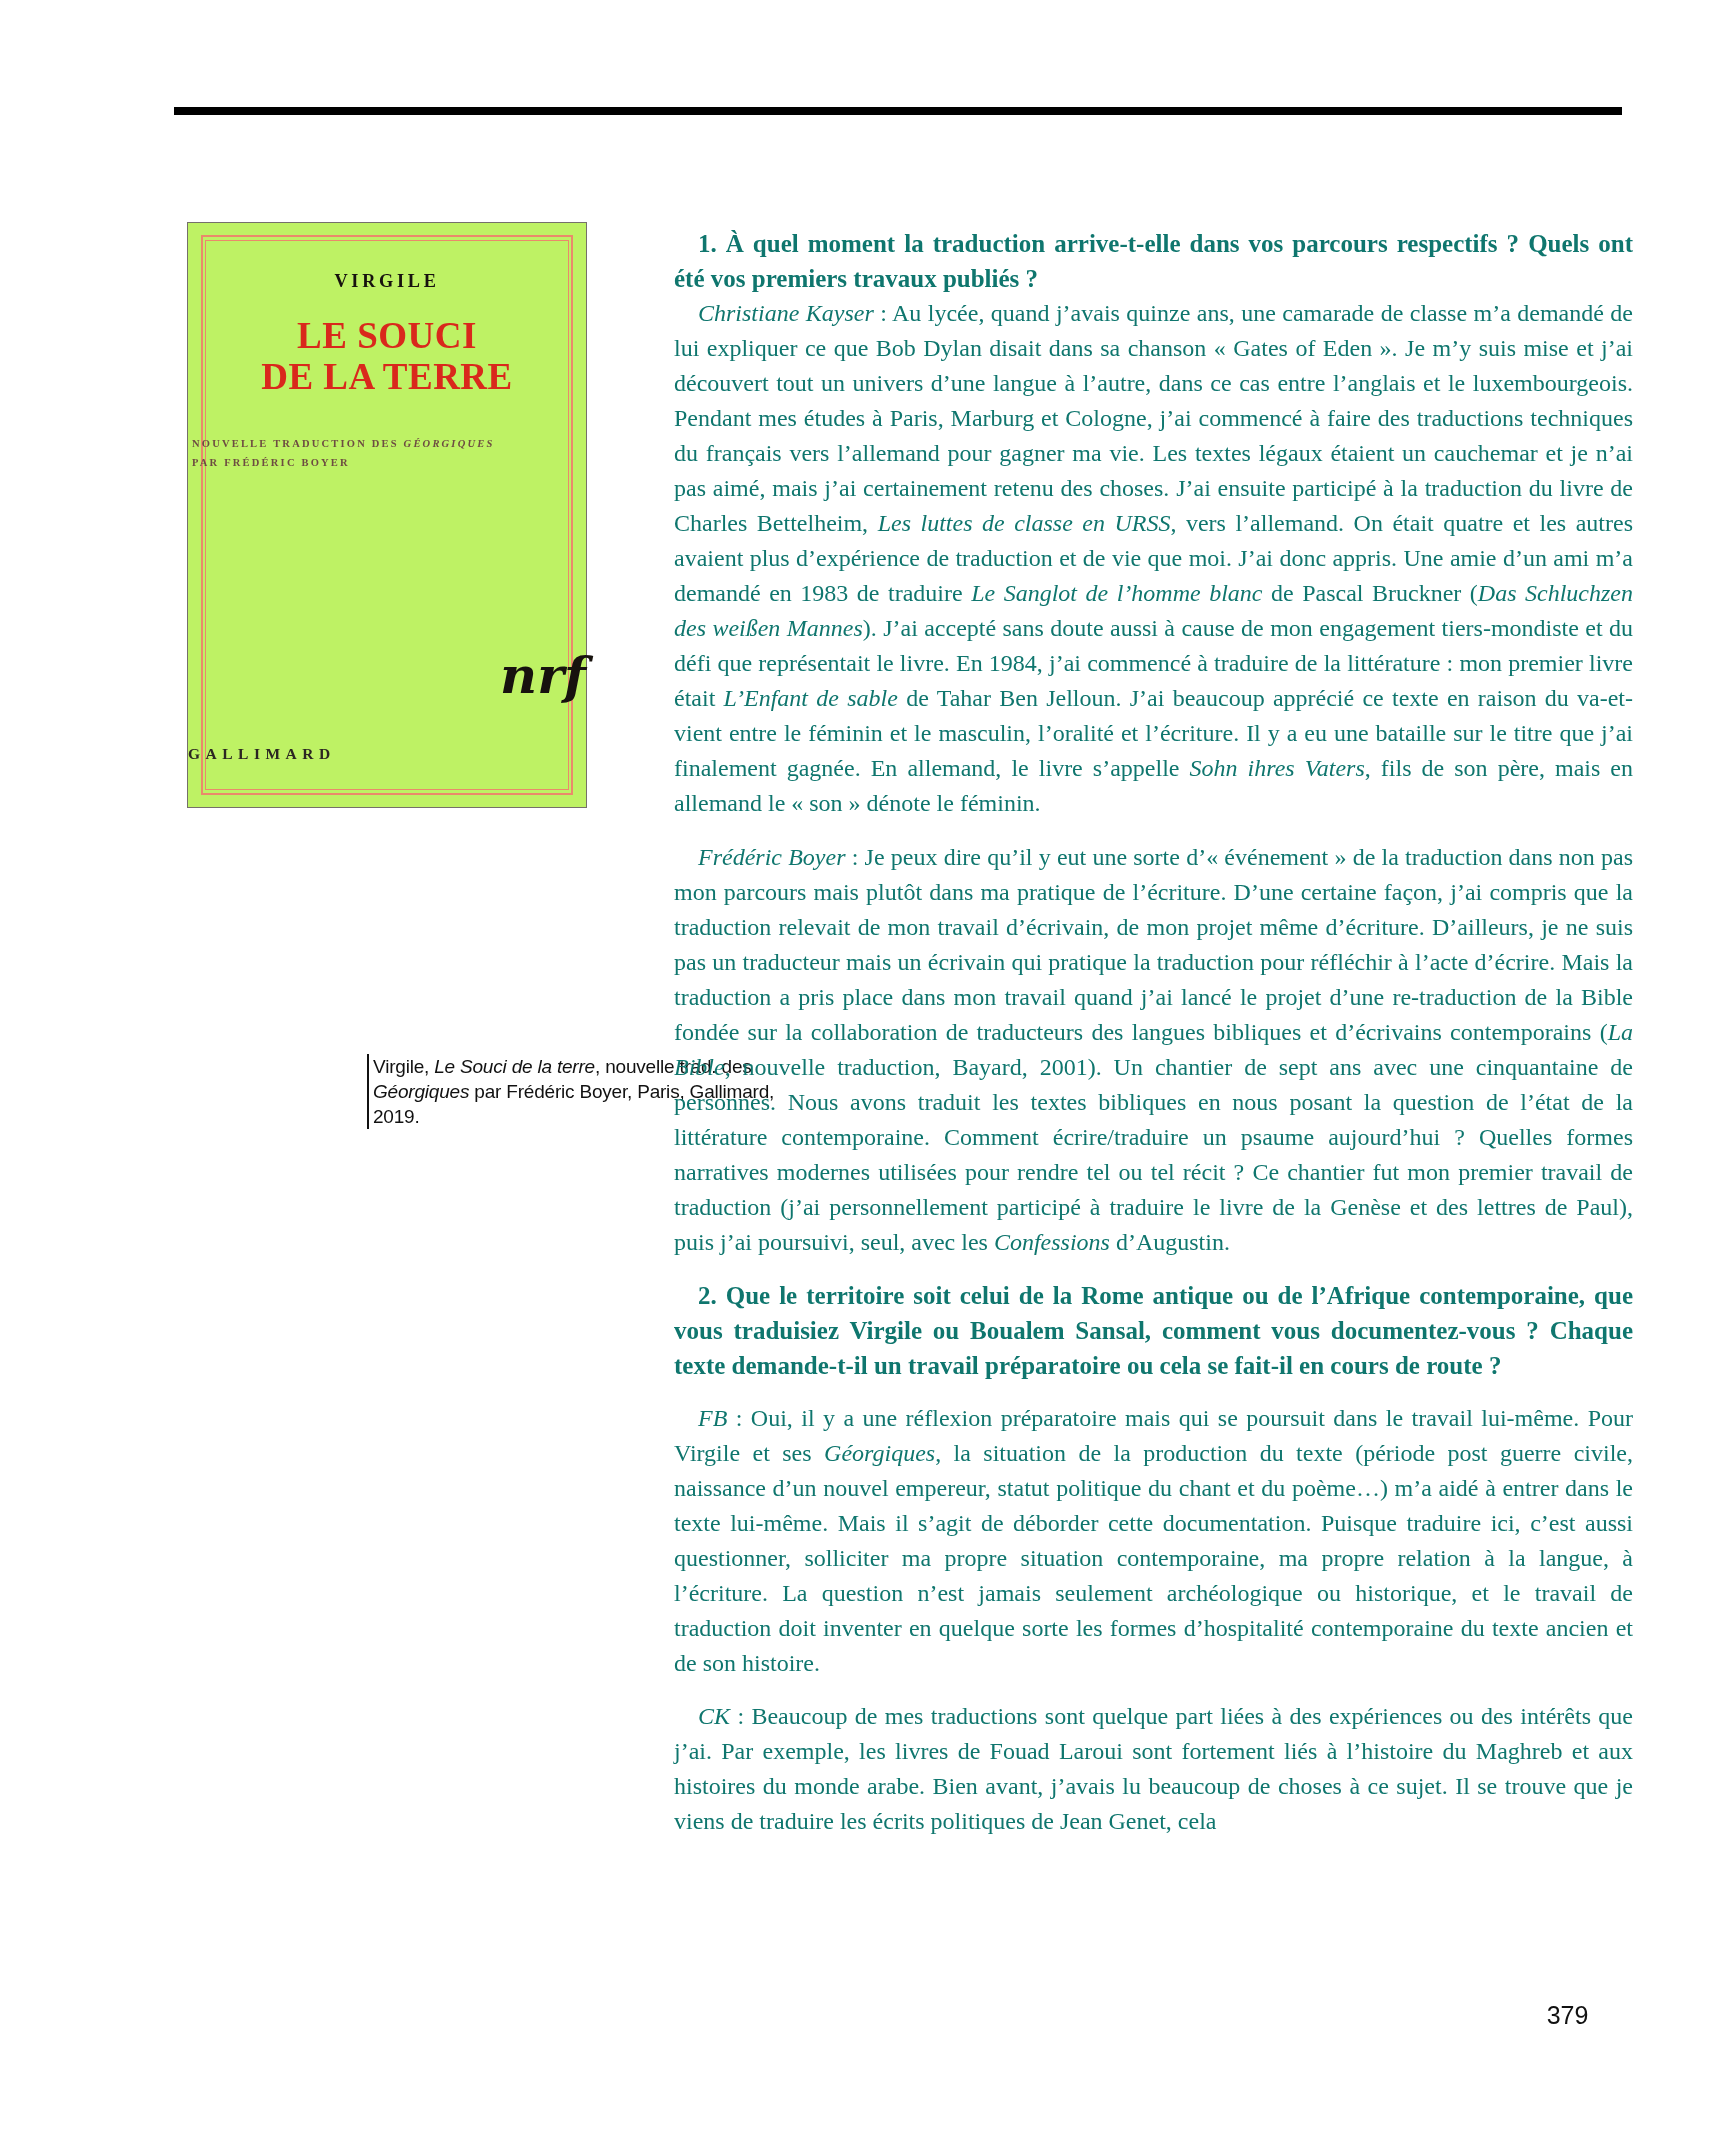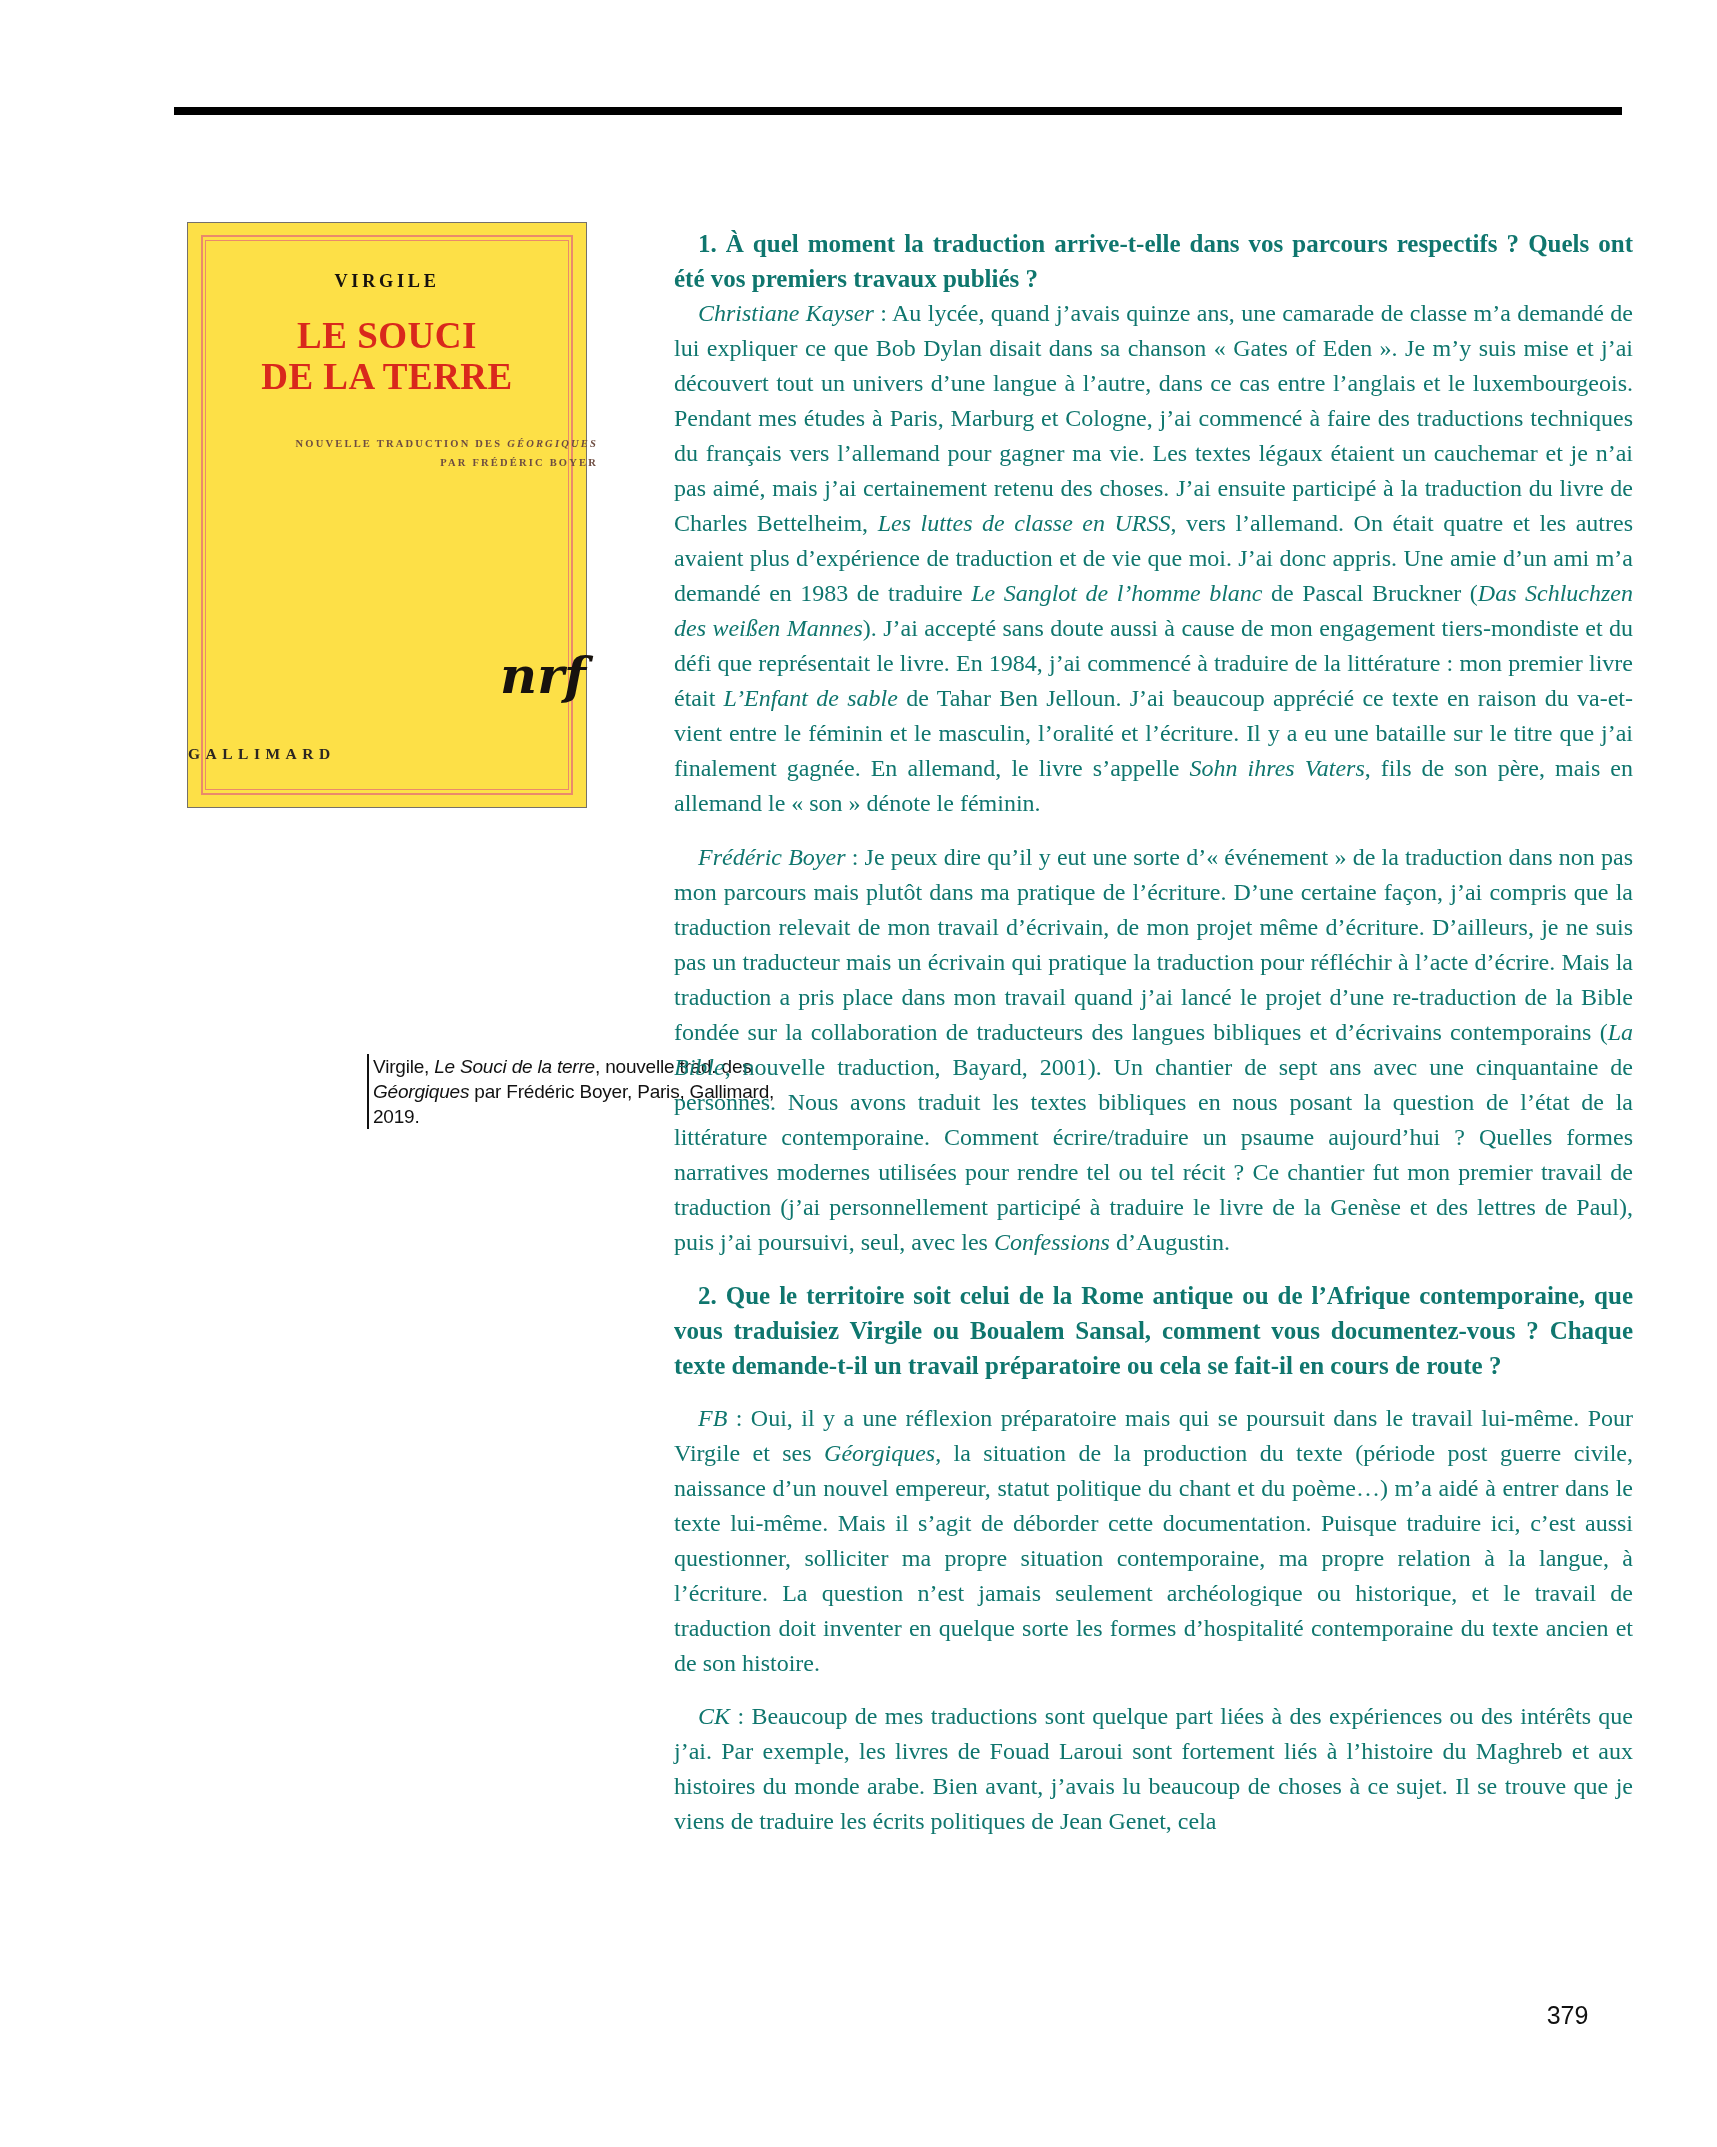--- a/index.html
+++ b/index.html
@@ -16,21 +16,21 @@
     position:relative; width:400px; height:586px; box-sizing:border-box;
     border:1.8px solid #75706a;
   }
   .cover-frame { position:absolute; left:12.8px; top:12px; right:12.8px; bottom:12px; }
   .cover-frame::before { content:""; position:absolute; inset:0; border:2.7px solid; border-color:inherit; }
   .cover-frame::after  { content:""; position:absolute; inset:4.6px; border:0.9px solid; border-color:inherit; }
   .cover-author { position:absolute; top:48px; left:0; width:100%; text-align:center;
     font-weight:700; font-size:18.3px; letter-spacing:3.7px; color:#17120e; }
   .cover-title { position:absolute; top:92px; left:0; width:100%; text-align:center;
     font-weight:700; font-size:37px; line-height:41px; letter-spacing:0.5px; }
-  .cover-sub { position:absolute; top:211px; left:12px; width:100%; text-align:right;
+  .cover-sub { position:absolute; top:211px; left:4px; width:100%; text-align:left;
     font-weight:700; font-size:10.5px; line-height:19px; letter-spacing:2.2px; }
   .nrf-logo { position:absolute; top:422px; left:0; width:100%; text-align:right;
     font-family:"DejaVu Serif", serif; font-style:italic; font-weight:700;
     font-size:51px; color:#17120e; }
   .cover-publisher { position:absolute; top:522px; left:0; width:100%; text-align:left;
     font-weight:600; font-size:15.5px; letter-spacing:5.5px; color:#2b2622; }
 
   .caption {
     position:absolute; left:180px; top:832px; width:413px;
     border-left:2.7px solid #111; padding-left:4px; box-sizing:border-box;
@@ -57,21 +57,21 @@
   }
 </style>
 </head>
 <body>
 
 <div class="page">
 
   <div class="top-rule" style="background: rgb(0, 0, 0);"></div>
 
   <div class="figure">
-    <div class="cover" style="background: #fde047;">
+    <div class="cover" style="background: #bef264;">
       <div class="cover-frame" style="border-color: rgb(234, 138, 107);"></div>
       <div class="cover-author">VIRGILE</div>
       <div class="cover-title" style="color: rgb(217, 40, 28);">
         <span>LE SOUCI</span><br>
         <span>DE LA TERRE</span>
       </div>
       <div class="cover-sub" style="color: rgb(109, 76, 65);">NOUVELLE TRADUCTION DES <em>GÉORGIQUES</em><br>PAR FRÉDÉRIC BOYER</div>
       <div class="nrf-logo">nrf</div>
       <div class="cover-publisher">GALLIMARD</div>
     </div>

